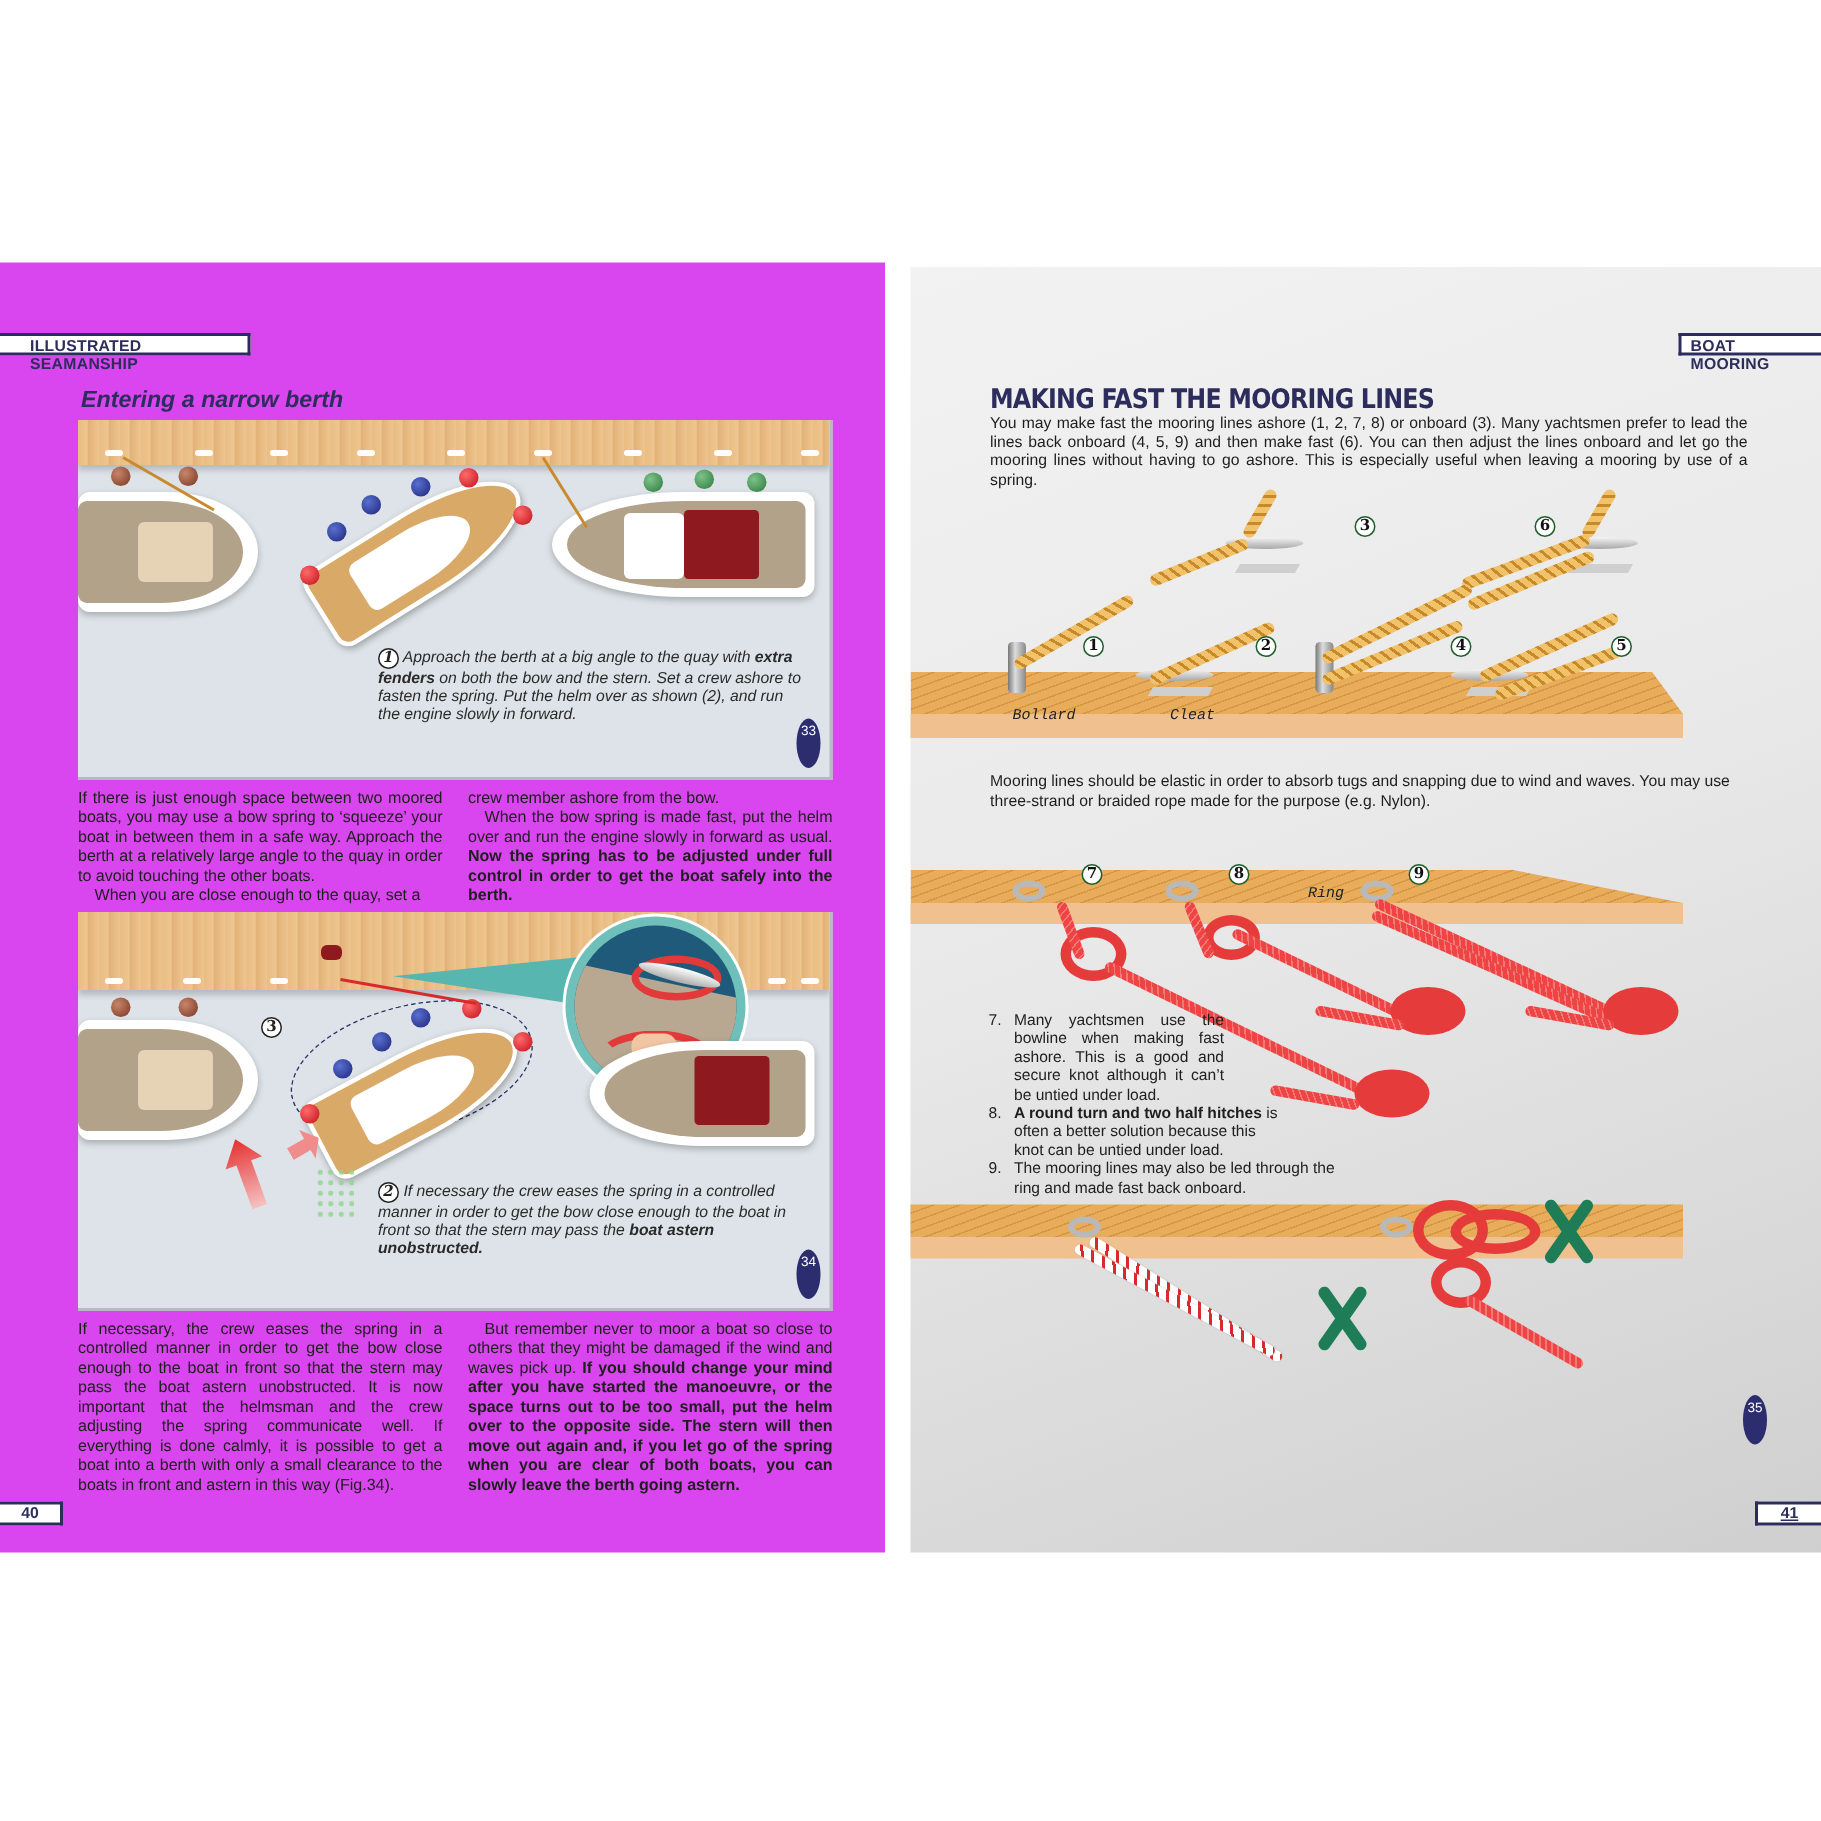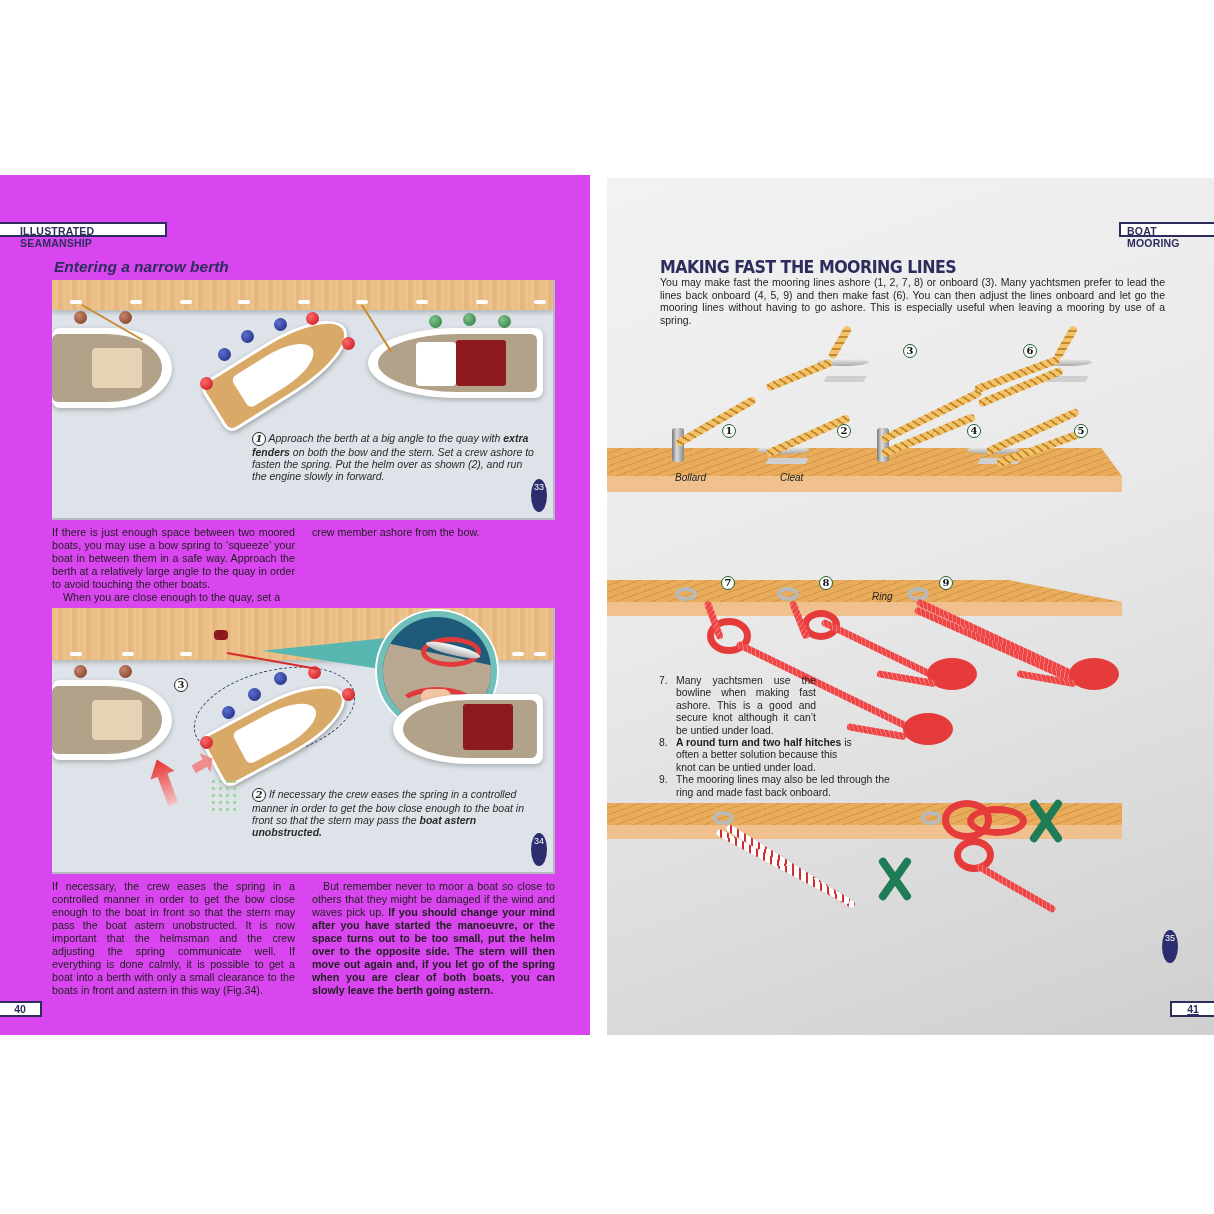--- a/index.html
+++ b/index.html
@@ -71,21 +71,21 @@
     .cleat { position: absolute; width: 52px; height: 8px; border-radius: 50%; background: linear-gradient(#f5f5f5, #a8a8a8); }
     .cleat-base { position: absolute; width: 40px; height: 6px; background: #cfcfcf; transform: skewX(-30deg); }
     .ring { position: absolute; width: 22px; height: 14px; border: 4px solid #b9b9b9; border-radius: 50%; }
     .knot-red { position: absolute; border: 7px solid #e63b3b; border-radius: 50%; }
     .knot-red-fill { position: absolute; background: #e63b3b; border-radius: 50%; }
     .cross { position: absolute; width: 42px; height: 42px; }
     .cross::before, .cross::after { content: ""; position: absolute; left: 17px; top: -4px; width: 8px; height: 50px; background: #1e7d57; border-radius: 4px; }
     .cross::before { transform: rotate(35deg); }
     .cross::after { transform: rotate(-35deg); }
     .rp { position: absolute; font-size: 10.5px; line-height: 12.5px; color: #1e1e1e; }
-    .ital-label { position: absolute; font-size: 10px; font-style: italic; color: #222; }
+    .ital-label { position: absolute; font-size: 10px; font-style: italic; color: #222; font-family: Liberation Mono, monospace; }
     .list { position: absolute; left: 52px; top: 497px; width: 250px; font-size: 10.4px; line-height: 12.4px; }
     .list .li { display: flex; }
     .list .n { width: 17px; flex: none; }
   </style>
 </head>
 <body>
 
 <div class="page-left">
   <div class="header-tab header-left">ILLUSTRATED SEAMANSHIP</div>
   <div class="section-title">Entering a narrow berth</div>
@@ -136,20 +136,21 @@
     </div>
     <div class="fig-badge" style="right:6px;bottom:6px">33</div>
   </div>
 
   <div class="body-col" style="left:52px;top:351px;width:243px">
     <p>If there is just enough space between two moored boats, you may use a bow spring to ‘squeeze’ your boat in between them in a safe way. Approach the berth at a relatively large angle to the quay in order to avoid touching the other boats.</p>
     <p class="indent">When you are close enough to the quay, set a</p>
   </div>
   <div class="body-col" style="left:312px;top:351px;width:243px">
     <p>crew member ashore from the bow.</p>
+    <p class="indent"><span>When the bow spring is made fast, put the helm over and run the engine slowly in forward as usual. </span><b>Now the spring has to be adjusted under full control in order to get the boat safely into the berth.</b></p>
   </div>
 
   <div class="figure fig34">
     <div class="quay" style="height:52px">
       <span class="cleat-mark" style="left:18px;top:44px"></span>
       <span class="cleat-mark" style="left:70px;top:44px"></span>
       <span class="cleat-mark" style="left:128px;top:44px"></span>
       <span class="cleat-mark" style="left:460px;top:44px"></span>
       <span class="cleat-mark" style="left:482px;top:44px"></span>
     </div>
@@ -245,20 +246,21 @@
     <div class="rope-gold" style="left:275px;top:272px;width:100px;transform:rotate(-22deg)"></div>
     <span class="circled green" style="position:absolute;left:360px;top:246px">4</span>
 
     <div class="cleat" style="left:360px;top:268px"></div>
     <div class="cleat-base" style="left:372px;top:280px"></div>
     <div class="rope-gold" style="left:380px;top:270px;width:100px;transform:rotate(-24deg)"></div>
     <div class="rope-gold" style="left:390px;top:282px;width:90px;transform:rotate(-20deg)"></div>
     <span class="circled green" style="position:absolute;left:467px;top:246px">5</span>
   </div>
 
+  <div class="rp" style="left:53px;top:337px;width:505px">Mooring lines should be elastic in order to absorb tugs and snapping due to wind and waves. You may use three-strand or braided rope made for the purpose (e.g. Nylon).</div>
 
   <div>
     <div class="plank" style="left:0;top:402px;width:515px;height:22px;clip-path:polygon(0 0,78% 0,100% 100%,0 100%)"></div>
     <div class="plank-edge" style="left:0;top:424px;width:515px;height:14px"></div>
     <div class="ring" style="left:68px;top:409px"></div>
     <div class="ring" style="left:170px;top:409px"></div>
     <div class="ring" style="left:300px;top:409px"></div>
     <span class="circled green" style="position:absolute;left:114px;top:398px">7</span>
     <span class="circled green" style="position:absolute;left:212px;top:398px">8</span>
     <span class="circled green" style="position:absolute;left:332px;top:398px">9</span>

